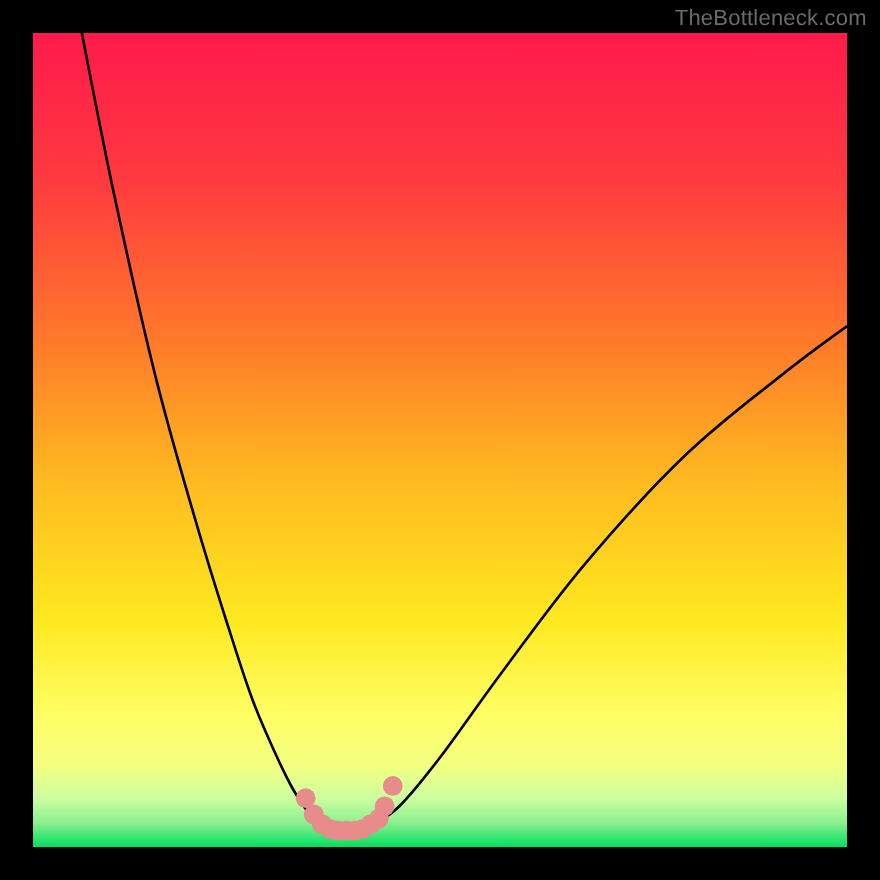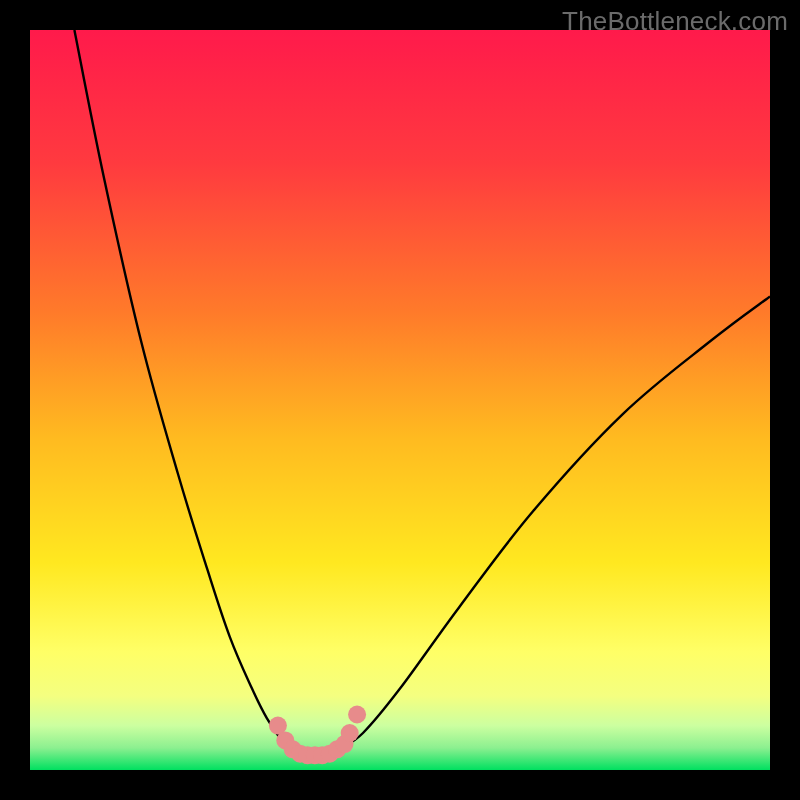--- a/index.html
+++ b/index.html
@@ -24,21 +24,21 @@
     left: 0;
     top: 0;
     width: 100%;
     height: 100%;
   }
   .watermark {
     position: absolute;
     top: 6px;
     right: 12px;
     color: #6b6b6b;
-    font-size: 26px;
+    font-size: 20px;
     font-weight: 500;
     letter-spacing: 0.2px;
     z-index: 5;
   }
   svg.curve {
     position: absolute;
     left: 0;
     top: 0;
     width: 100%;
     height: 100%;

